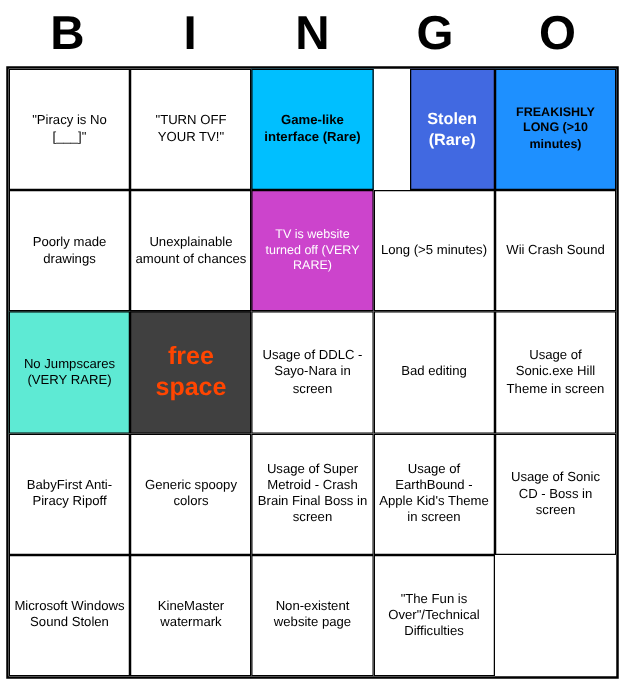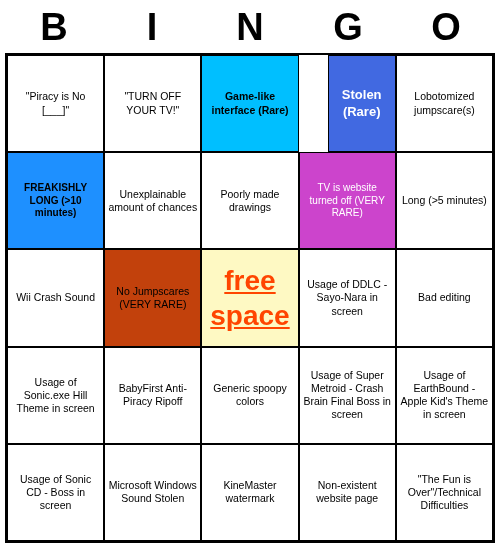--- a/index.html
+++ b/index.html
@@ -39,46 +39,45 @@
       align-items: center;
       justify-content: center;
       text-align: center;
       font-size: 10.5px;
       padding: 3px;
       line-height: 1.25;
       background: #fff;
       color: #000;
     }
     .cell.bright-blue { background: #00bfff; color: #000; font-weight: bold; }
-    .cell.purple { background: #c2410c; color: #000; }
-    .cell.pink-free { background: #fef9c3; color: #ff4500; font-size: 28px; font-weight: bold; text-decoration: underline; }
+    .cell.purple { background: #5eead4; color: #000; }
+    .cell.pink-free { background: #404040; color: #ff4500; font-size: 20px; font-weight: bold; }
     .cell.dark-blue { background: #4169e1; color: #fff; font-size: 13px; font-weight: bold; margin-left: 29px; }
     .cell.tv-purple { background: #cc44cc; color: #fff; font-size: 10px; }
     .cell.freakishly { background: #1e90ff; color: #000; font-size: 10px; font-weight: bold; }
   </style>
 </head>
 <body>
 
 <div class="bingo-title">
   <span>B</span>
   <span>I</span>
   <span>N</span>
   <span>G</span>
   <span>O</span>
 </div>
 
 <div class="bingo-grid" id="grid">
     <div class="cell ">"Piracy is No [___]"</div>
     <div class="cell ">"TURN OFF YOUR TV!"</div>
     <div class="cell bright-blue">Game-like interface (Rare)</div>
     <div class="cell dark-blue">Stolen (Rare)</div>
-    <div class="cell ">Lobotomized jumpscare(s)</div>
     <div class="cell freakishly">FREAKISHLY LONG (&gt;10 minutes)</div>
+    <div class="cell ">Poorly made drawings</div>
     <div class="cell ">Unexplainable amount of chances</div>
-    <div class="cell ">Poorly made drawings</div>
     <div class="cell tv-purple">TV is website turned off (VERY RARE)</div>
     <div class="cell ">Long (&gt;5 minutes)</div>
     <div class="cell ">Wii Crash Sound</div>
     <div class="cell purple">No Jumpscares (VERY RARE)</div>
     <div class="cell pink-free">free space</div>
     <div class="cell ">Usage of DDLC - Sayo-Nara in screen</div>
     <div class="cell ">Bad editing</div>
     <div class="cell ">Usage of Sonic.exe Hill Theme in screen</div>
     <div class="cell ">BabyFirst Anti-Piracy Ripoff</div>
     <div class="cell ">Generic spoopy colors</div>

